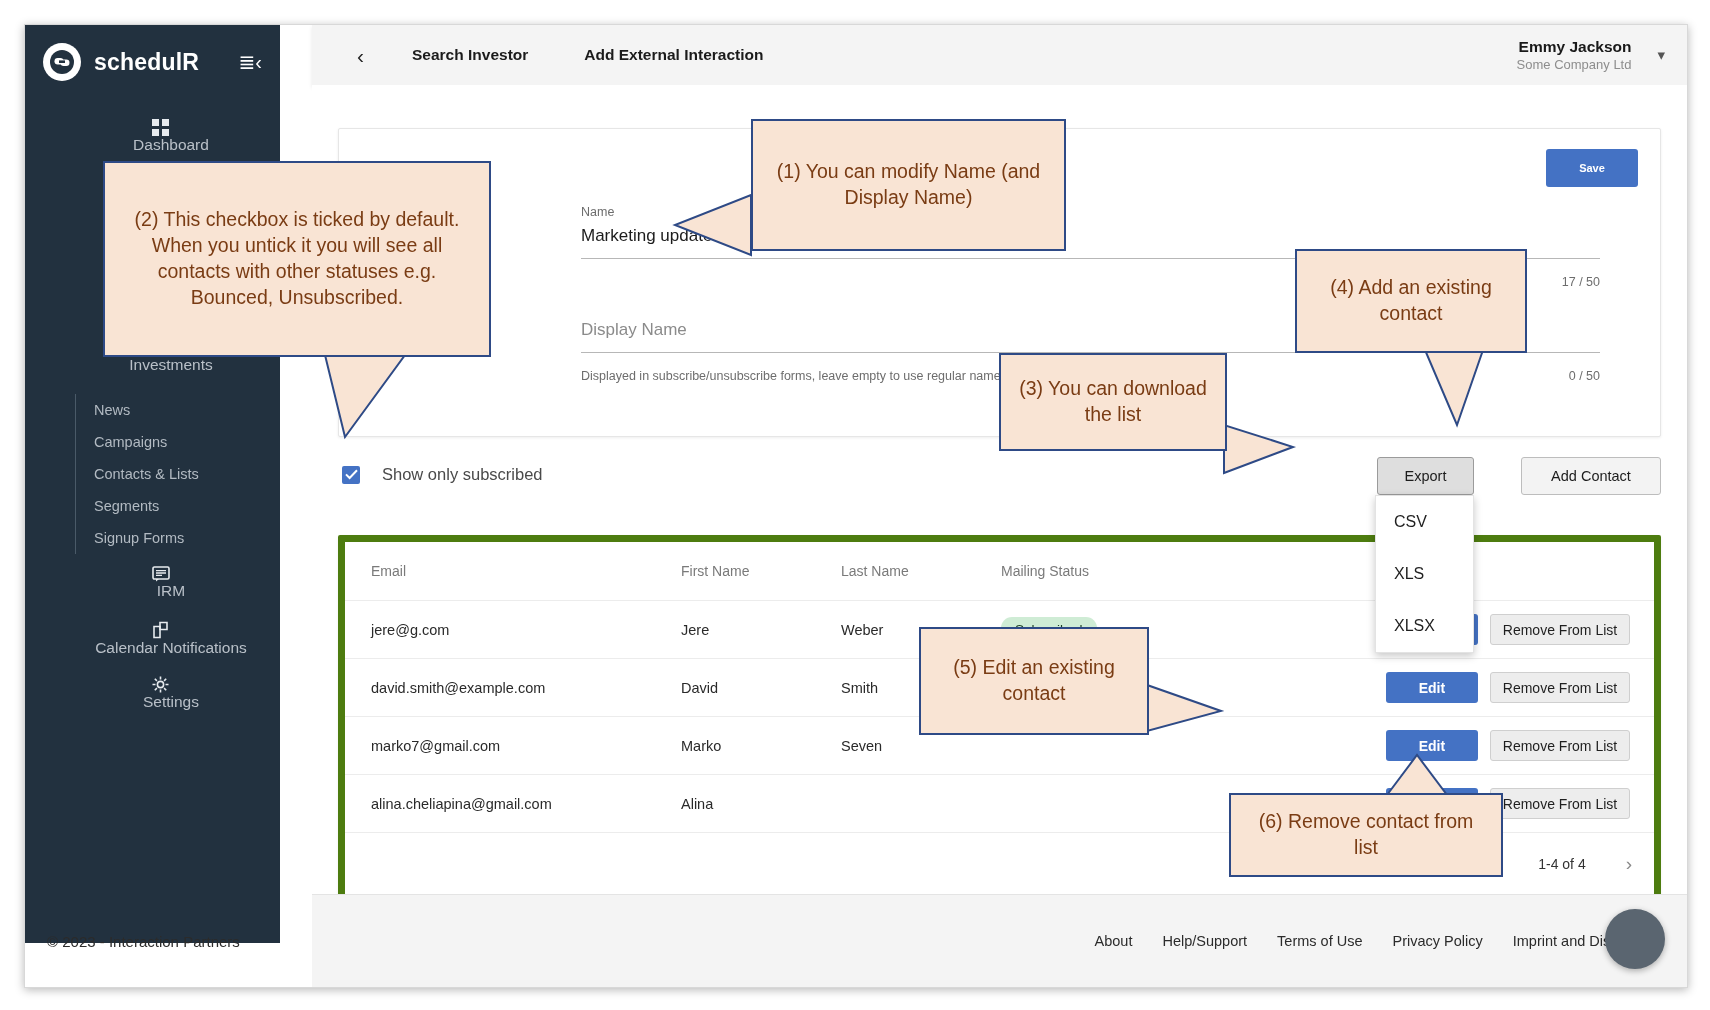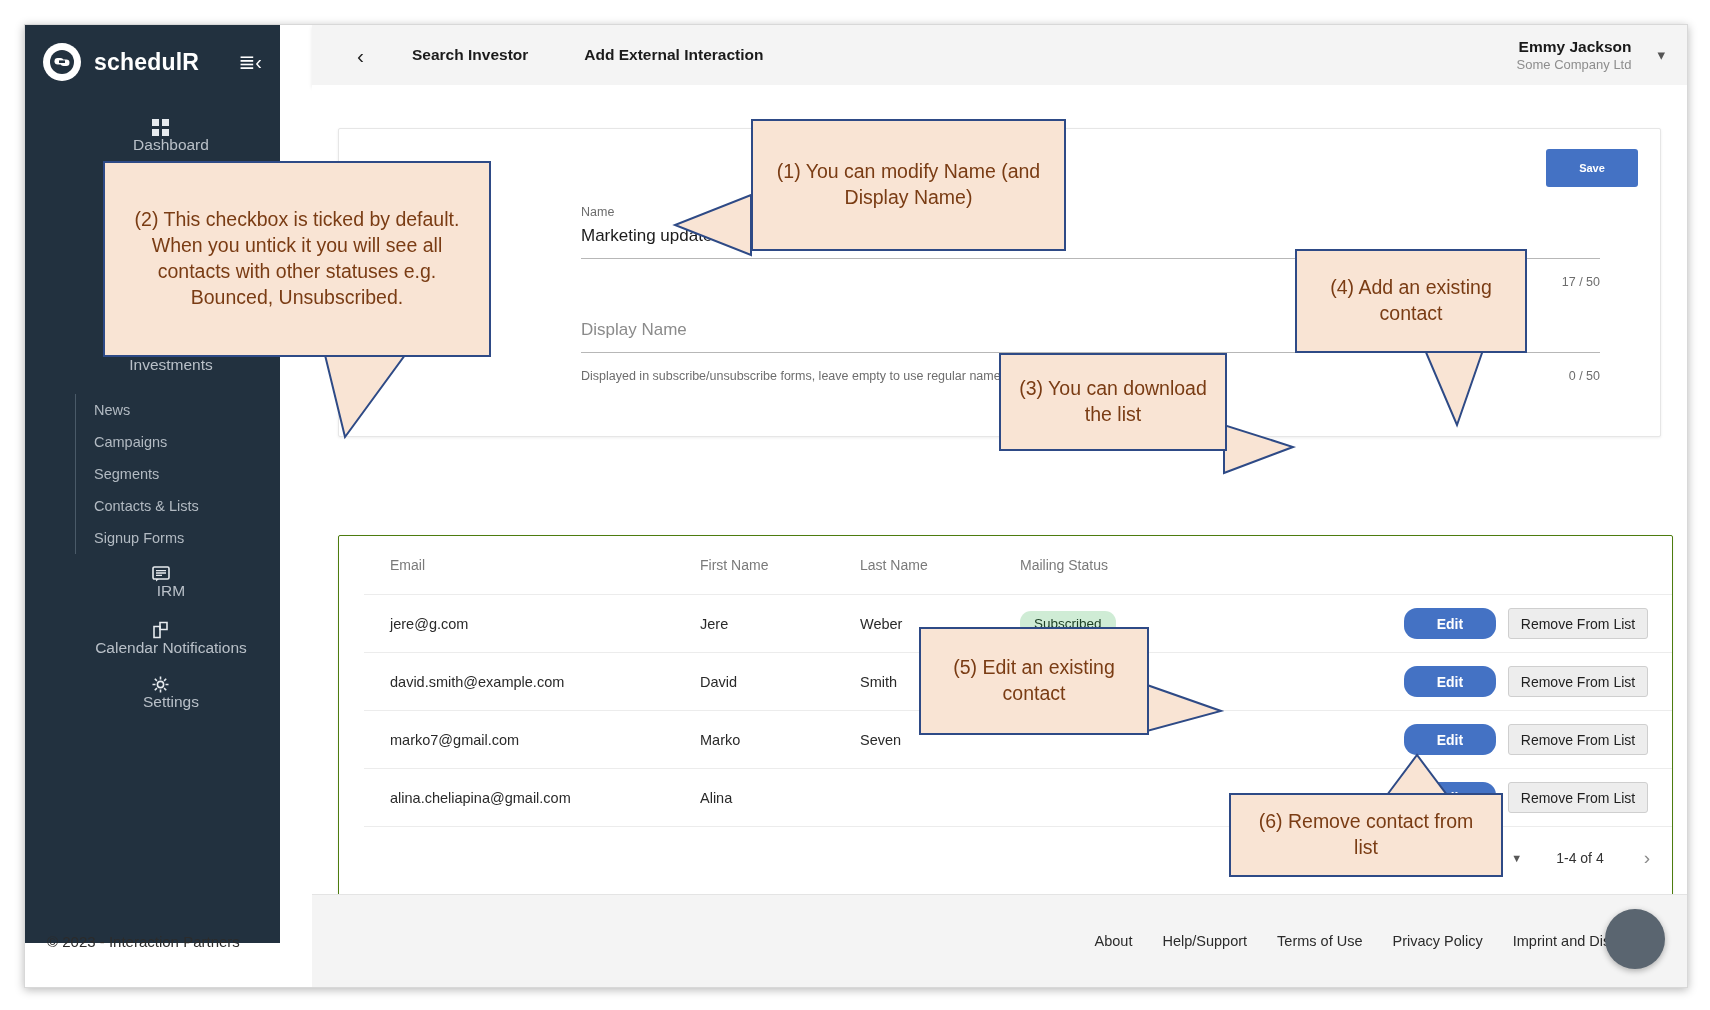--- a/index.html
+++ b/index.html
@@ -105,42 +105,41 @@
     font-family:"Liberation Sans", sans-serif;
   }
   .export-menu{
     position:absolute;right:187px;top:38px;width:97px;
     background:#ffffff;border:1px solid #e3e3e3;
     box-shadow:0 3px 8px rgba(0,0,0,.22);z-index:40;
   }
   .export-menu-item{height:52px;display:flex;align-items:center;padding-left:18px;font-size:16px;color:#1f1f1f;cursor:pointer;}
   
   .tablewrap{
-    position:absolute;left:26px;right:14px;top:450px;
-    background:#ffffff;border:1px solid #4d7c0f;border-radius:2px;
+    position:absolute;left:26px;right:26px;top:450px;
+    background:#ffffff;border:7px solid #4d7c0f;border-radius:2px;
     box-shadow:0 1px 3px rgba(0,0,0,.06);
-    padding-left:25px;
   }
   table{width:100%;border-collapse:collapse;table-layout:fixed;}
   th{
     text-align:left;font-size:14px;font-weight:normal;color:#7a7a7a;
     padding:21px 0 21px 0;border-bottom:1px solid #ececec;
   }
   td{padding:13px 0;border-bottom:1px solid #ececec;font-size:14.5px;color:#2a2a2a;vertical-align:middle;}
   .c-email{width:310px;padding-left:26px!important;}
   .c-first{width:160px;}
   .c-last{width:160px;}
   .c-status{width:200px;}
   .c-act{text-align:right;padding-right:24px!important;}
   .badge{
     display:inline-block;background:#cfecd5;color:#1d4026;
     border-radius:11px;padding:5px 14px;font-size:13.5px;
   }
   .edit-btn{
-    width:92px;height:31px;background:#4472c4;color:#ffffff;border:none;border-radius:13px;
+    width:92px;height:31px;background:#4472c4;color:#ffffff;border:none;border-radius:3px;
     font-size:14px;font-weight:bold;cursor:pointer;margin-right:8px;
     font-family:"Liberation Sans", sans-serif;
   }
   .rm-btn{
     width:140px;height:31px;background:#ededed;color:#1f1f1f;border:1px solid #cfcfcf;border-radius:3px;
     font-size:14px;cursor:pointer;
     font-family:"Liberation Sans", sans-serif;
   }
   .pager{display:flex;align-items:center;justify-content:flex-end;height:62px;padding-right:22px;gap:0;}
   .pg-lbl{font-size:13.5px;color:#6f6f6f;}
@@ -256,24 +255,24 @@
 
 
       <div class="subnav">
         <div class="subnav-item">
             <span>News</span>
           </div>
         <div class="subnav-item">
             <span>Campaigns</span>
           </div>
         <div class="subnav-item">
-            <span>Segments</span>
+            <span>Contacts &amp; Lists</span>
           </div>
         <div class="subnav-item">
-            <span>Contacts &amp; Lists</span>
+            <span>Segments</span>
           </div>
         <div class="subnav-item">
             <span>Signup Forms</span>
           </div>
       </div>
 
       <div class="nav-item" style="margin-top:12px">
         <span class="nav-ico">
           <svg width="18" height="16" viewBox="0 0 18 16">
               <rect x="1" y="1" width="16" height="12" rx="1.4" fill="none" stroke="#e7ebef" stroke-width="1.6"></rect>
@@ -337,20 +336,38 @@
       <div class="field field-display">
         <div class="field-ph">Display Name</div>
         <div class="field-line"></div>
         <div class="field-meta">
           <span class="field-help">Displayed in subscribe/unsubscribe forms, leave empty to use regular name</span>
           <span class="counter">0 / 50</span>
         </div>
       </div>
     </div>
 
+    <div class="toolbar">
+      <div class="chk-wrap">
+        <span class="chk">
+          <svg width="13" height="11" viewBox="0 0 13 11">
+              <path d="M1 5.4 4.6 9 12 1.3" fill="none" stroke="#ffffff" stroke-width="2"></path>
+            </svg>
+        </span>
+        <span class="chk-lbl">Show only subscribed</span>
+      </div>
+      <button class="export-btn">Export</button>
+      <button class="addcontact-btn">Add Contact</button>
+
+      <div class="export-menu">
+        <div class="export-menu-item">CSV</div>
+        <div class="export-menu-item">XLS</div>
+        <div class="export-menu-item">XLSX</div>
+      </div>
+    </div>
 
     <div class="tablewrap">
       <table>
         <thead>
           <tr>
             <th class="c-email">Email</th>
             <th class="c-first">First Name</th>
             <th class="c-last">Last Name</th>
             <th class="c-status">Mailing Status</th>
             <th class="c-act"></th>

